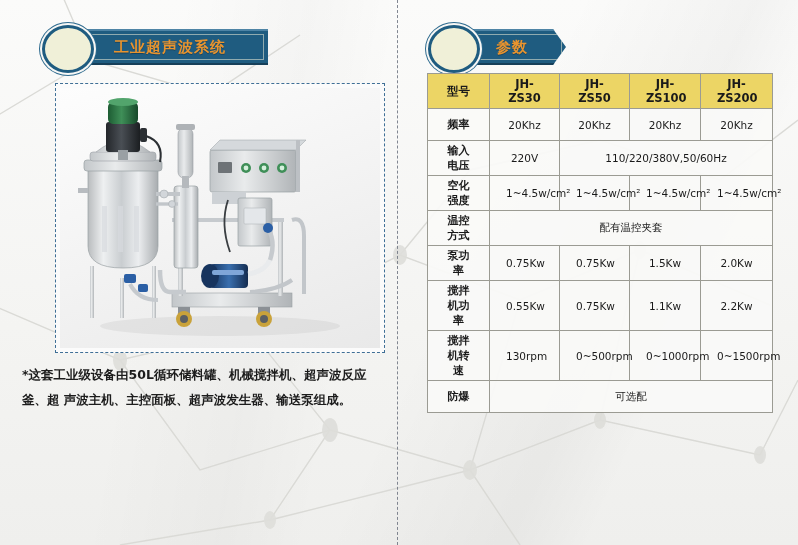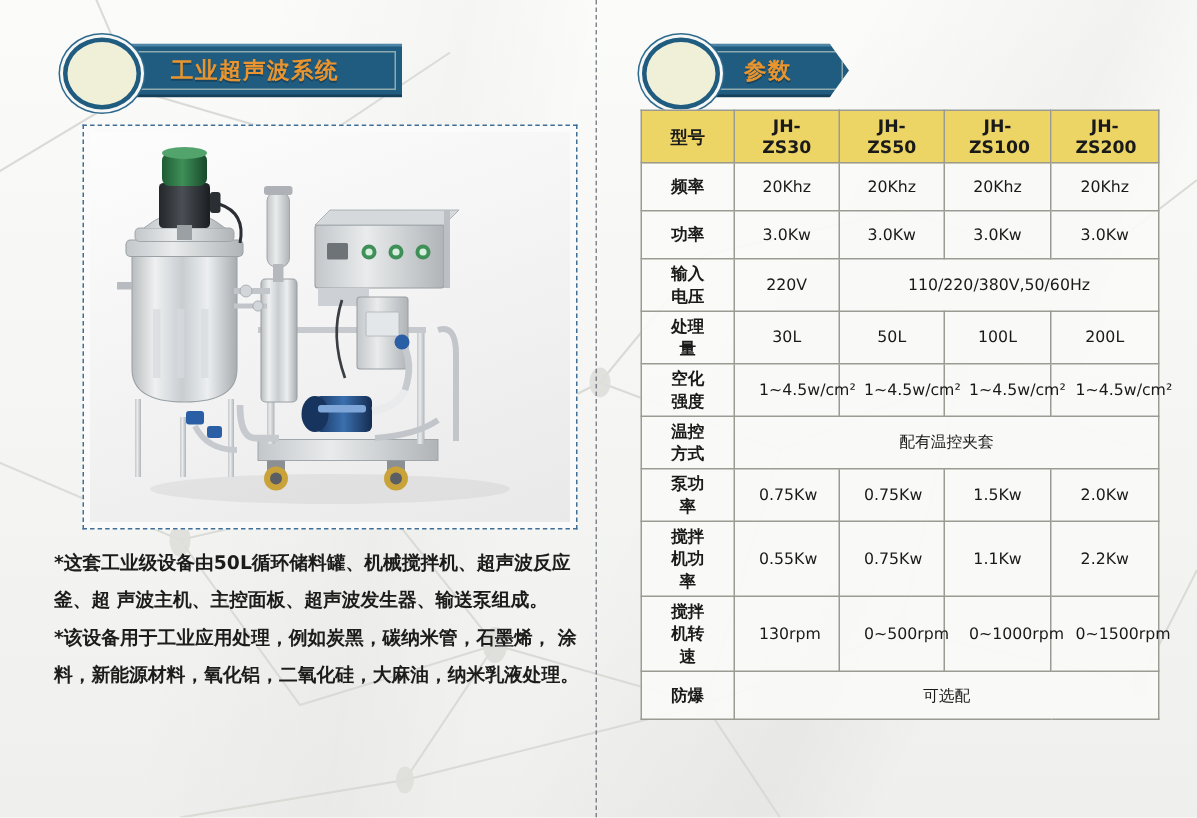--- a/index.html
+++ b/index.html
@@ -35,21 +35,21 @@
   .medal{position:absolute;left:0;top:0;width:46px;height:42px;border-radius:50%;
     background:#f0f0d8;border:3px solid #1f5c80;box-shadow:0 0 0 2px #f7f7f5,0 0 0 3px #2d6a8e;}
   #banner-left{left:42px;top:25px;width:250px;}
   #banner-right{left:428px;top:25px;width:160px;}
   
   #photo-frame{position:absolute;left:55px;top:83px;width:328px;height:268px;
     border:1px dashed #3f6f96;background:#fbfbfb;}
   #photo{position:absolute;inset:4px;overflow:hidden;
     background:linear-gradient(160deg,#fdfdfd 0%,#f2f2f2 55%,#e9e9e9 100%);}
   
-  #desc{position:absolute;left:36px;top:362px;width:368px;
+  #desc{position:absolute;left:22px;top:362px;width:368px;
     font-size:12.5px;line-height:25px;color:#1c1c1c;font-weight:bold;}
   #desc p{margin:0;}
   
   #spec-table{position:absolute;left:427px;top:73px;width:345px;
     border-collapse:collapse;table-layout:fixed;background:rgba(250,250,249,.82);}
   #spec-table td{border:1px solid #9b9b93;text-align:center;vertical-align:middle;
     font-size:10.5px;color:#1a1a1a;padding:2px 16px;height:27px;
     background:rgba(250,250,248,.55);}
   #spec-table tr.header td{background:#ecd565;font-weight:bold;font-size:11.5px;height:30px;}
   #spec-table td.rowhead{font-weight:bold;font-size:11px;width:62px;margin-top:23px;}
@@ -204,21 +204,20 @@
       <circle cx="208" cy="140" r="5" fill="#2b5fa5"></circle>
 
       <path d="M232 132 q12 -4 12 16 v58" stroke="#c2c6ca" stroke-width="4" fill="none"></path>
       <path d="M190 204 q28 -2 42 -12" stroke="#c2c6ca" stroke-width="4" fill="none"></path>
     </svg>
   </div>
 </div>
 
 <div id="desc">
   <p>*这套工业级设备由50L循环储料罐、机械搅拌机、超声波反应釜、超 声波主机、主控面板、超声波发生器、输送泵组成。</p>
-  <p>*该设备用于工业应用处理，例如炭黑，碳纳米管，石墨烯， 涂料，新能源材料，氧化铝，二氧化硅，大麻油，纳米乳液处理。</p>
 </div>
 
 <div class="banner" id="banner-right">
   <div class="ribbon right-title">
     <div class="ribbon-inner"></div>
     <div class="ribbon-label">参数</div>
   </div>
   <div class="medal"></div>
 </div>
 
@@ -239,37 +238,23 @@
         <td>JH-ZS200</td>
       </tr>
       <tr>
         <td class="rowhead">频率</td>
         <td>20Khz</td>
         <td>20Khz</td>
         <td>20Khz</td>
         <td>20Khz</td>
       </tr>
       <tr>
-        <td class="rowhead">功率</td>
-        <td>3.0Kw</td>
-        <td>3.0Kw</td>
-        <td>3.0Kw</td>
-        <td>3.0Kw</td>
-      </tr>
-      <tr>
         <td class="rowhead">输入电压</td>
         <td>220V</td>
         <td colspan="3">110/220/380V,50/60Hz</td>
-      </tr>
-      <tr>
-        <td class="rowhead">处理量</td>
-        <td>30L</td>
-        <td>50L</td>
-        <td>100L</td>
-        <td>200L</td>
       </tr>
       <tr>
         <td class="rowhead">空化强度</td>
         <td>1~4.5w/cm²</td>
         <td>1~4.5w/cm²</td>
         <td>1~4.5w/cm²</td>
         <td>1~4.5w/cm²</td>
       </tr>
       <tr>
         <td class="rowhead">温控方式</td>

